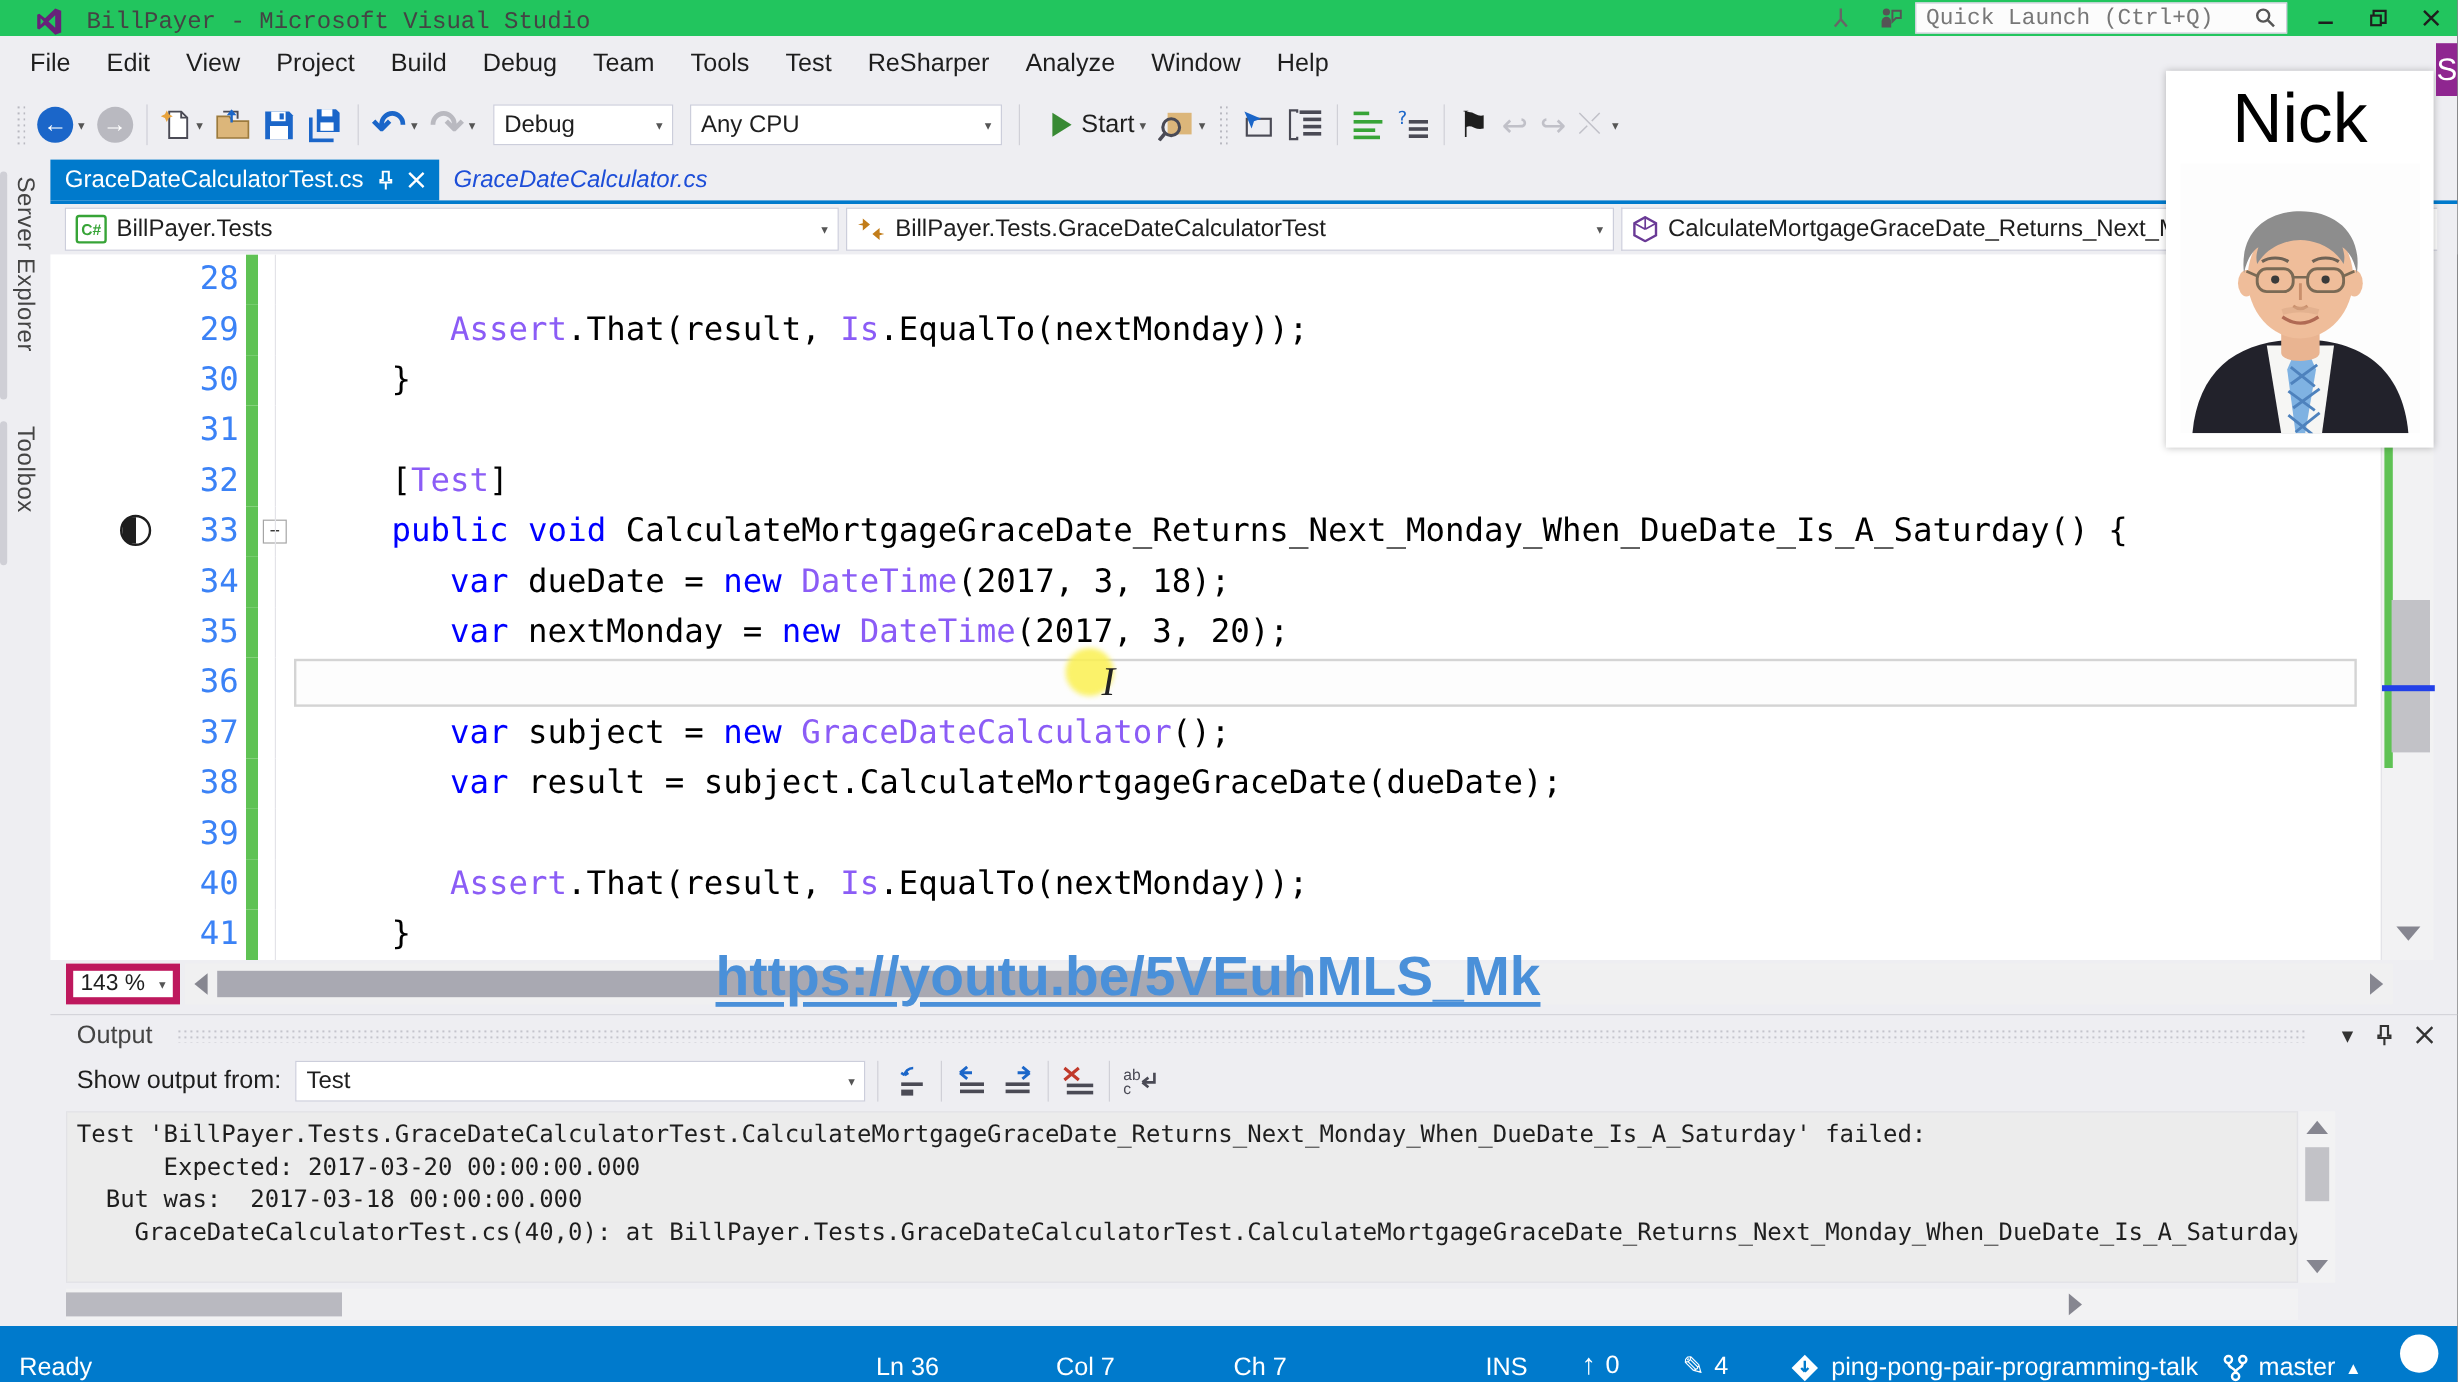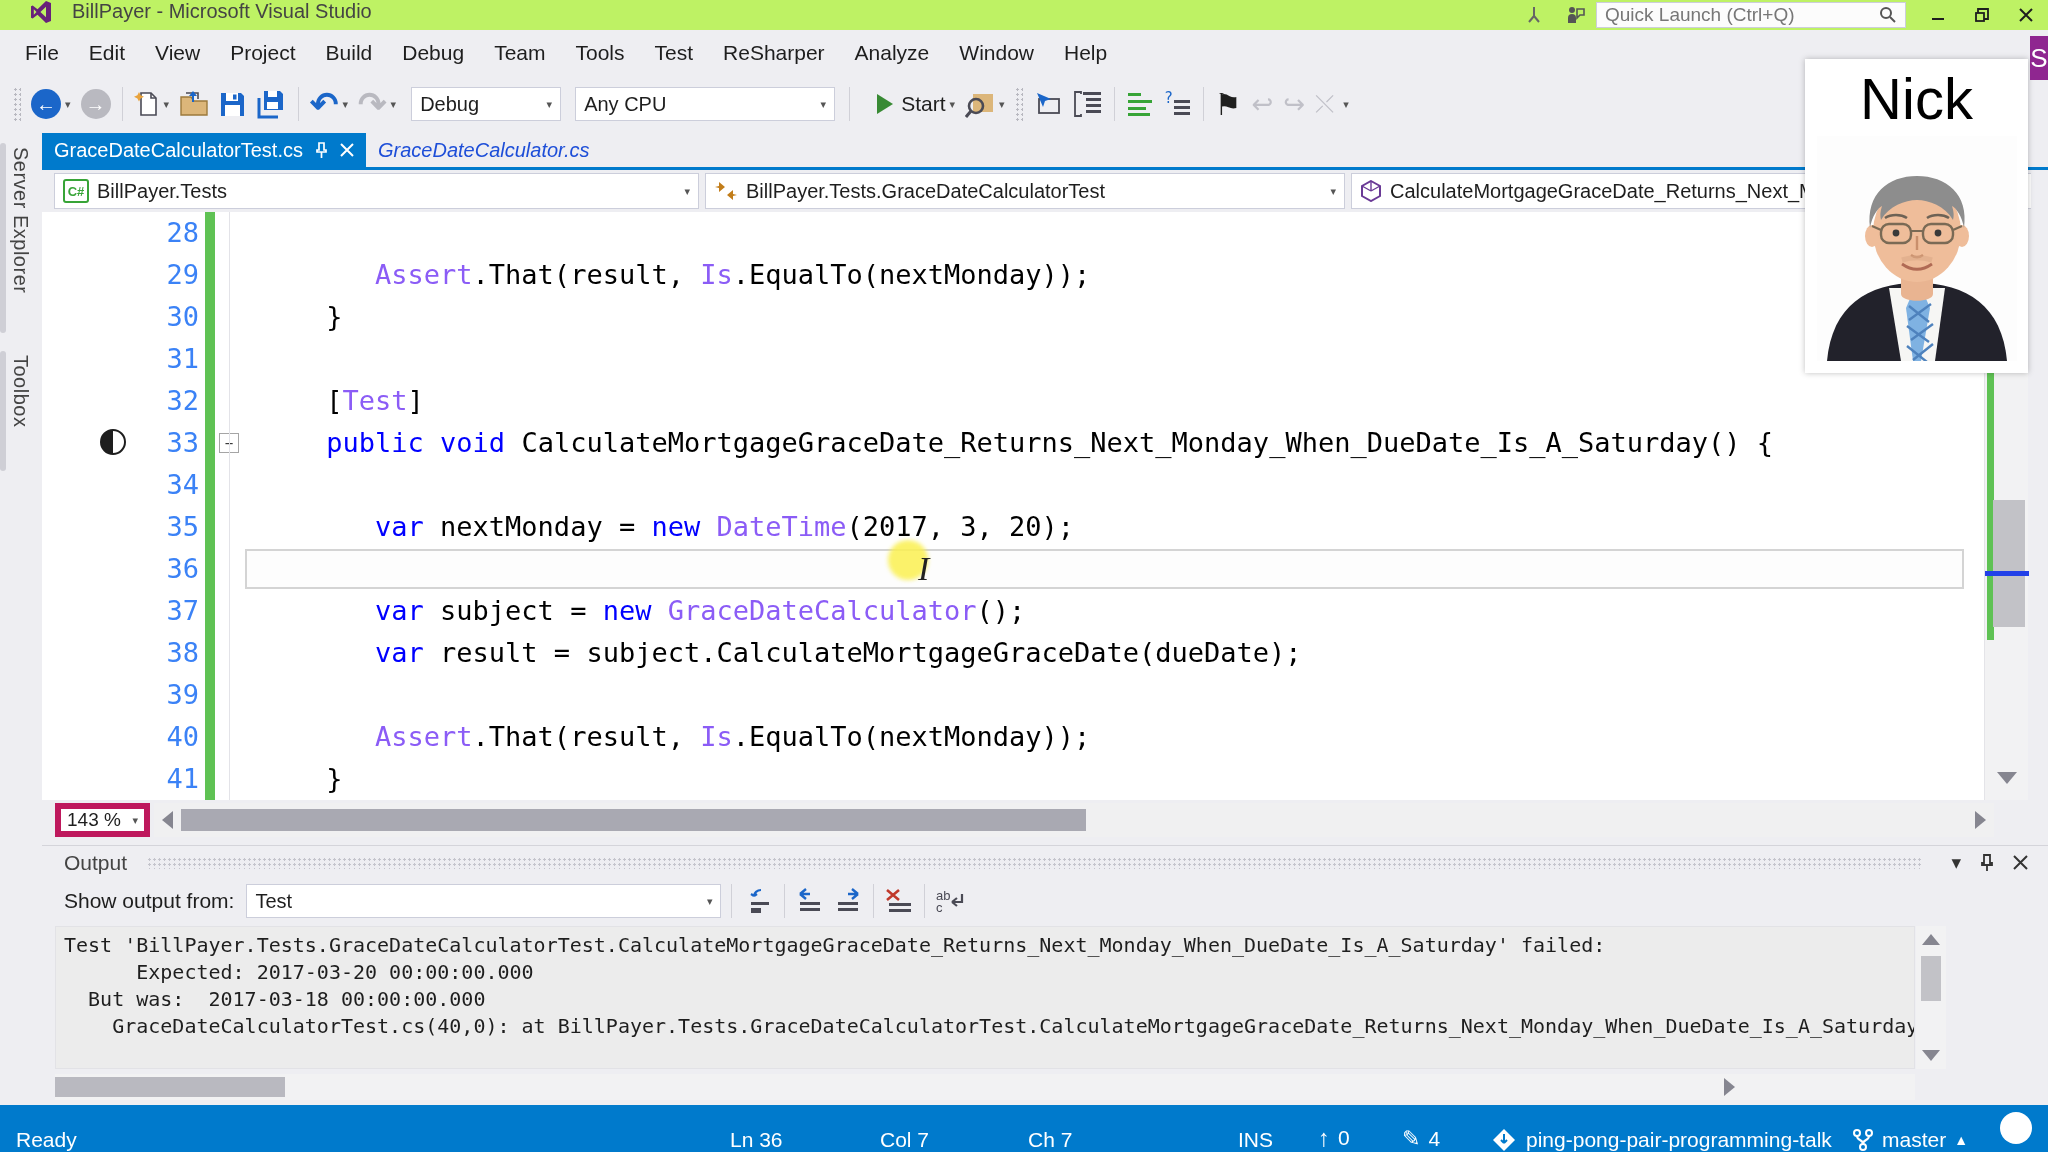--- a/index.html
+++ b/index.html
@@ -4,21 +4,21 @@
 <style>
   * { margin:0; padding:0; box-sizing:border-box; }
   html,body { background:#333; }
   #screen {
     position:relative; width:2048px; height:1152px; overflow:hidden;
     background:#EEEEF2; font-family:"Liberation Sans",sans-serif; color:#1E1E1E;
   }
   .abs { position:absolute; }
 
   
-  #titlebar { left:0; top:0; width:2048px; height:30px; background:#bef264; display:flex; align-items:flex-start; }
+  #titlebar { left:0; top:0; width:2048px; height:30px; background:#22c55e; display:flex; align-items:flex-end;font-family:Liberation Mono, monospace; }
   #vs-logo { width:26px; height:24px; margin-left:28px; }
   #window-title { margin-left:18px; font-size:20px; color:#444; }
   #titlebar-right { position:absolute; right:0; top:0; height:30px; display:flex; align-items:center; }
   .tb-glyph { color:#666; margin:0 10px; font-size:18px; }
   #quick-launch { width:310px; height:26px; background:#FCFCFC; border:1px solid #CCCEDB; display:flex; align-items:center; padding:0 8px; margin-right:10px; }
   #quick-launch span { color:#777; font-size:19px; flex:1; }
   .winbtn { width:44px; height:28px; display:flex; align-items:center; justify-content:center; color:#1E1E1E; font-size:20px; }
 
   
   #menubar { left:0; top:30px; width:2048px; height:45px; display:flex; align-items:center; padding-left:10px; }
@@ -421,20 +421,21 @@
         <div class="fold-margin">
           <div class="fold-box">−</div>
         </div>
         <div class="code-text"><span class="tok-p">     </span><span class="tok-k">public</span><span class="tok-p"> </span><span class="tok-k">void</span><span class="tok-p"> CalculateMortgageGraceDate_Returns_Next_Monday_When_DueDate_Is_A_Saturday() {</span></div>
       </div>
       <div class="code-row">
         <div class="glyph-margin"></div>
         <div class="line-num">34</div>
         <div class="change-bar"></div>
         <div class="fold-margin"></div>
+        <div class="code-text"><span class="tok-p">        </span><span class="tok-k">var</span><span class="tok-p"> dueDate = </span><span class="tok-k">new</span><span class="tok-p"> </span><span class="tok-t">DateTime</span><span class="tok-p">(2017, 3, 18);</span></div>
       </div>
       <div class="code-row">
         <div class="glyph-margin"></div>
         <div class="line-num">35</div>
         <div class="change-bar"></div>
         <div class="fold-margin"></div>
         <div class="code-text"><span class="tok-p">        </span><span class="tok-k">var</span><span class="tok-p"> nextMonday = </span><span class="tok-k">new</span><span class="tok-p"> </span><span class="tok-t">DateTime</span><span class="tok-p">(2017, 3, 20);</span></div>
       </div>
       <div class="code-row">
         <div class="current-line-box"></div>
@@ -495,20 +496,21 @@
       <span>143 %</span>
       <span class="dd-arrow">▾</span>
     </div>
     <div id="h-scroll">
       <span id="h-left" class="scroll-arrow"></span>
       <span id="h-thumb"></span>
       <span id="h-right" class="scroll-arrow"></span>
     </div>
   </div>
 
+  <div id="url-overlay" class="abs">https://youtu.be/5VEuhMLS_Mk</div>
 
   <div id="output-pane" class="abs">
     <div id="output-header">
       <span id="output-title">Output</span>
       <span id="output-texture"></span>
       <span class="pane-btn">▾</span>
       <span class="pane-btn">
         <svg width="16" height="20" viewBox="0 0 16 20">
             <path d="M5 2h6v8h2v2H3v-2h2zM8 12v6" stroke="#333" stroke-width="1.8" fill="none"></path>
           </svg>

